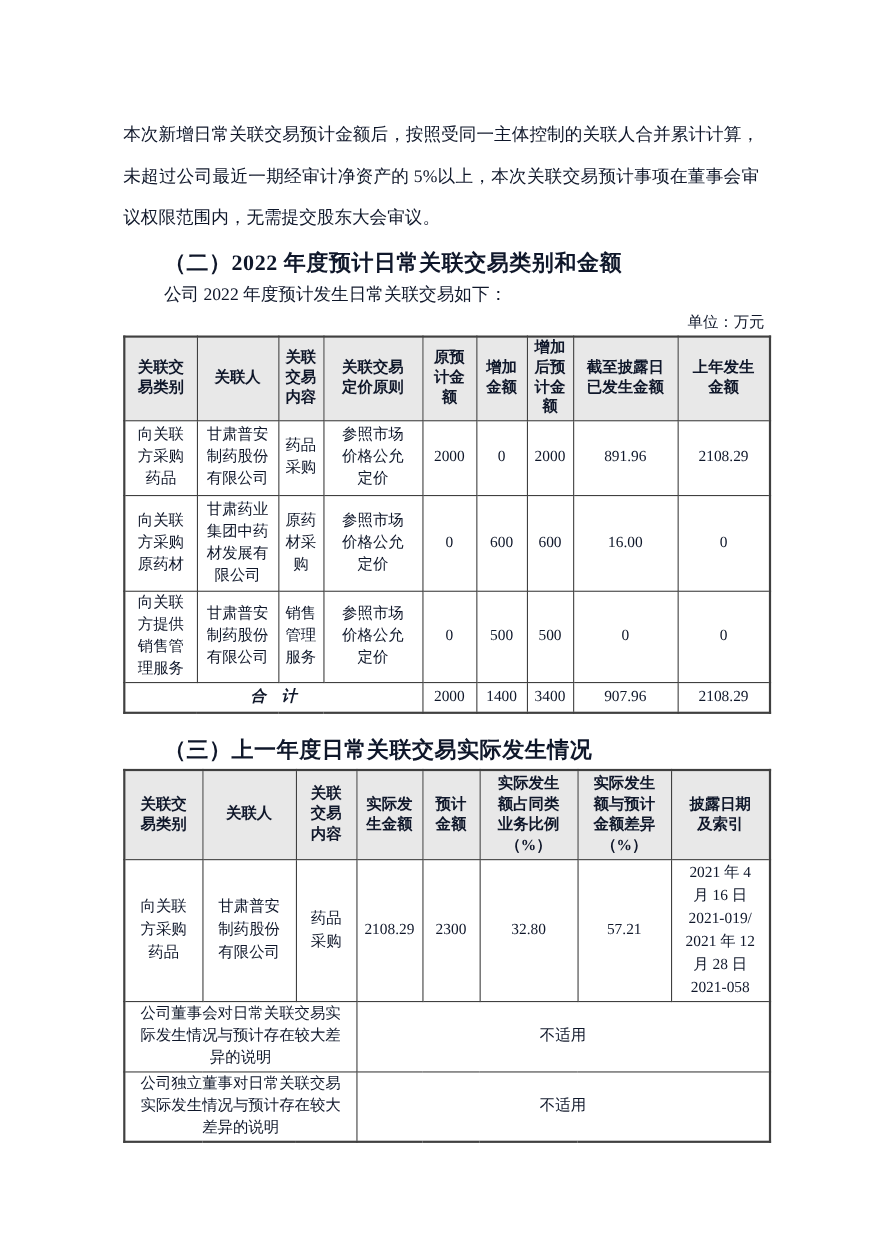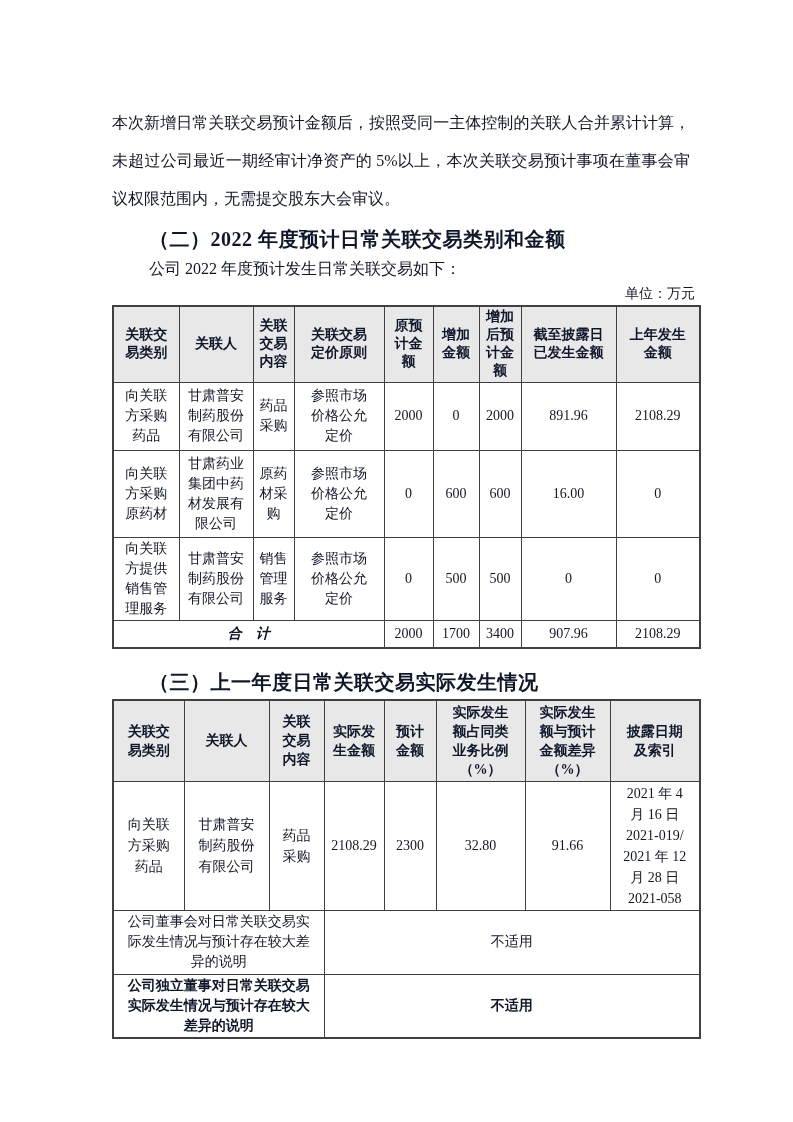--- a/index.html
+++ b/index.html
@@ -71,21 +71,21 @@
   tr.t1-header { height: 76px; }
   tr.t1-r0 { height: 68px; }
   tr.t1-r1 { height: 87px; }
   tr.t1-r2 { height: 80px; }
   tr.t1-total { height: 28px; }
   tr.t1-total td.total-label { font-weight: bold; font-style: italic; }
   tr.t2-header { height: 81px; }
   tr.t2-r0 { height: 126px; }
   tr.t2-r0 td { line-height: 21px; margin-left: 39px; }
   tr.t2-note0 { height: 64px; }
-  tr.t2-note1 { height: 62px; font-weight: bold; }
+  tr.t2-note1 { height: 62px; }
   td.note-value { text-align: left; padding-left: 10px; }
   .heading-3 { margin-top: 20px; margin-bottom: 4px; line-height: 26px; }
 </style>
 </head>
 <body>
 
 <div class="sheet">
   <div class="content">
 
     <p class="intro">本次新增日常关联交易预计金额后，按照受同一主体控制的关联人合并累计计算，未超过公司最近一期经审计净资产的 5%以上，本次关联交易预计事项在董事会审议权限范围内，无需提交股东大会审议。</p>
@@ -186,21 +186,21 @@
 定价</td>
           <td>0</td>
           <td>500</td>
           <td>500</td>
           <td>0</td>
           <td>0</td>
         </tr>
         <tr class="t1-total">
           <td colspan="4" class="total-label">合　计</td>
           <td>2000</td>
-          <td>1700</td>
+          <td>1400</td>
           <td>3400</td>
           <td>907.96</td>
           <td>2108.29</td>
         </tr>
       </tbody>
     </table>
 
     <div class="heading heading-3">（三）上一年度日常关联交易实际发生情况</div>
 
     <table class="t t2">
@@ -244,21 +244,21 @@
 方采购
 药品</td>
           <td>甘肃普安
 制药股份
 有限公司</td>
           <td>药品
 采购</td>
           <td>2108.29</td>
           <td>2300</td>
           <td>32.80</td>
-          <td>91.66</td>
+          <td>57.21</td>
           <td>2021 年 4
 月 16 日
 2021-019/
 2021 年 12
 月 28 日
 2021-058</td>
         </tr>
         <tr class="t2-note0">
           <td colspan="3" class="note-label">公司董事会对日常关联交易实
 际发生情况与预计存在较大差

